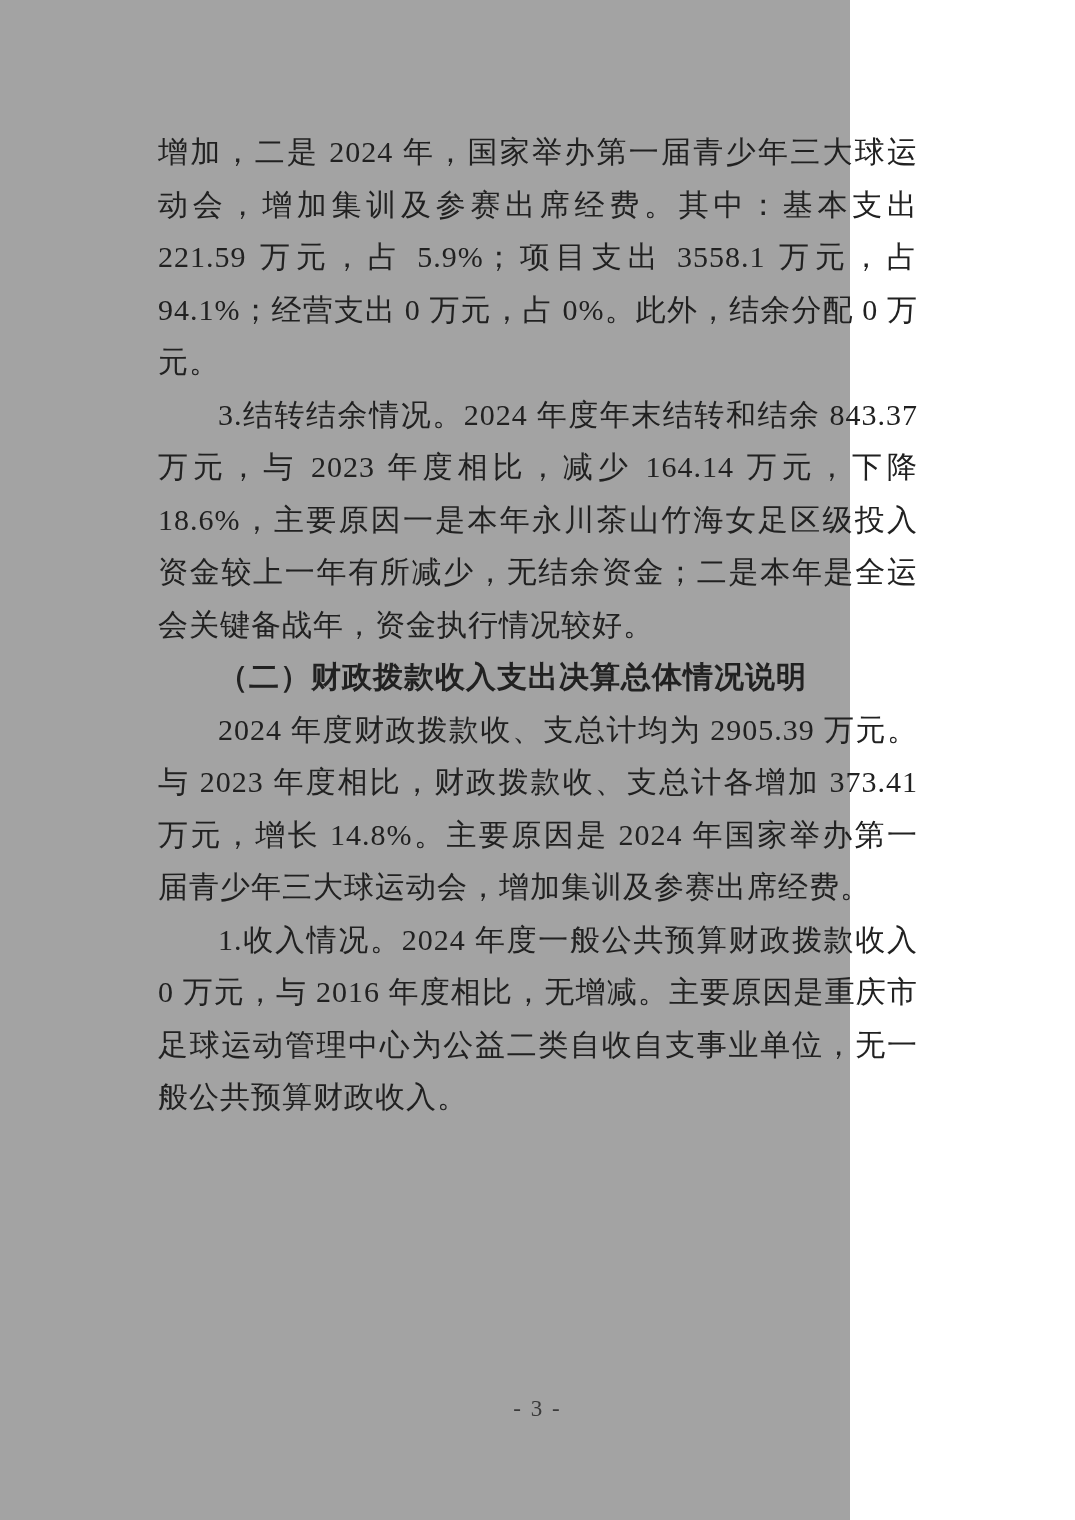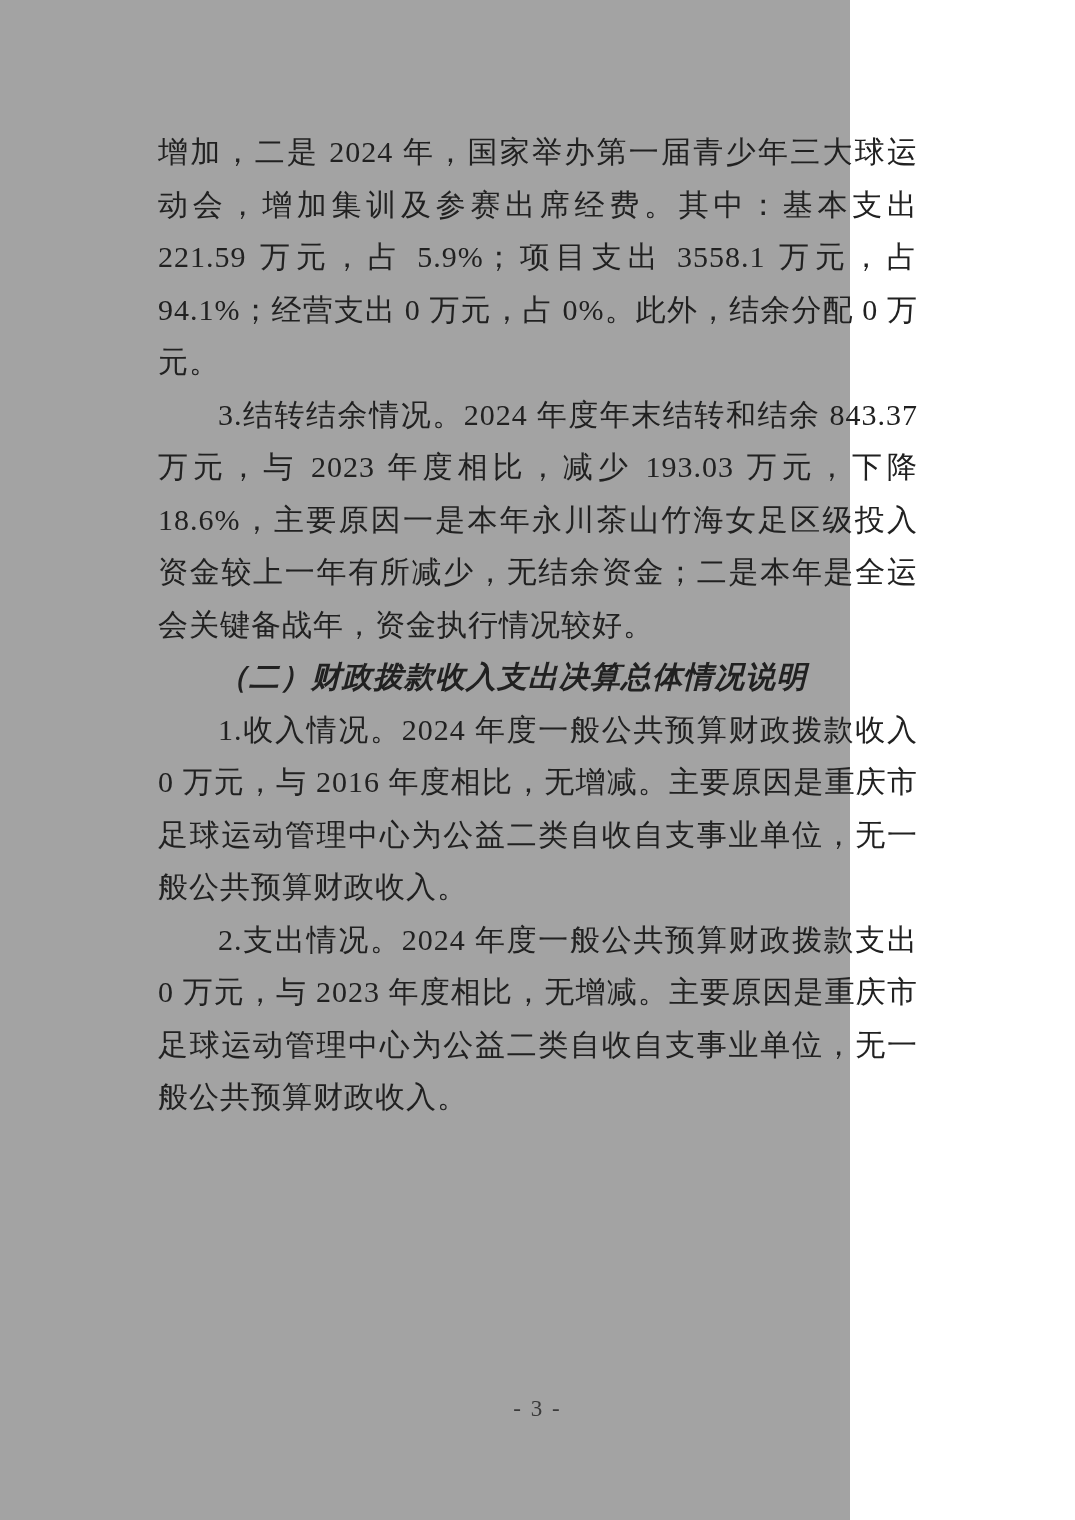--- a/index.html
+++ b/index.html
@@ -36,42 +36,41 @@
   }
   .document-body p {
     margin: 0;
     padding: 0;
   }
   .para.indent {
     text-indent: 2em;
   }
   .para.heading {
     font-weight: bold;
-    font-style: italic;
   }
   .page-footer {
     position: absolute;
     left: 0;
     top: 1396px;
     width: 1075px;
     text-align: center;
     color: #3a3a3a;
     font-size: 23px;
     letter-spacing: 2px;
   }
 </style>
 </head>
 <body>
 
 <div class="page">
 
   <div class="document-body">
 
   <p class="para body">增加，二是 2024 年，国家举办第一届青少年三大球运动会，增加集训及参赛出席经费。其中：基本支出 221.59 万元，占 5.9%；项目支出 3558.1 万元，占 94.1%；经营支出 0 万元，占 0%。此外，结余分配 0 万元。</p>
-      <p class="para body indent">3.结转结余情况。2024 年度年末结转和结余 843.37 万元，与 2023 年度相比，减少 193.03 万元，下降 18.6%，主要原因一是本年永川茶山竹海女足区级投入资金较上一年有所减少，无结余资金；二是本年是全运会关键备战年，资金执行情况较好。</p>
+      <p class="para body indent">3.结转结余情况。2024 年度年末结转和结余 843.37 万元，与 2023 年度相比，减少 164.14 万元，下降 18.6%，主要原因一是本年永川茶山竹海女足区级投入资金较上一年有所减少，无结余资金；二是本年是全运会关键备战年，资金执行情况较好。</p>
       <p class="para heading indent">（二）财政拨款收入支出决算总体情况说明</p>
+      <p class="para body indent">2024 年度财政拨款收、支总计均为 2905.39 万元。与 2023 年度相比，财政拨款收、支总计各增加 373.41 万元，增长 14.8%。主要原因是 2024 年国家举办第一届青少年三大球运动会，增加集训及参赛出席经费。</p>
       <p class="para body indent">1.收入情况。2024 年度一般公共预算财政拨款收入 0 万元，与 2016 年度相比，无增减。主要原因是重庆市足球运动管理中心为公益二类自收自支事业单位，无一般公共预算财政收入。</p>
-      <p class="para body indent">2.支出情况。2024 年度一般公共预算财政拨款支出 0 万元，与 2023 年度相比，无增减。主要原因是重庆市足球运动管理中心为公益二类自收自支事业单位，无一般公共预算财政收入。</p>
     </div>
 
   <div class="page-footer">- 3 -</div>
 
 </div>
 
 </body></html>

